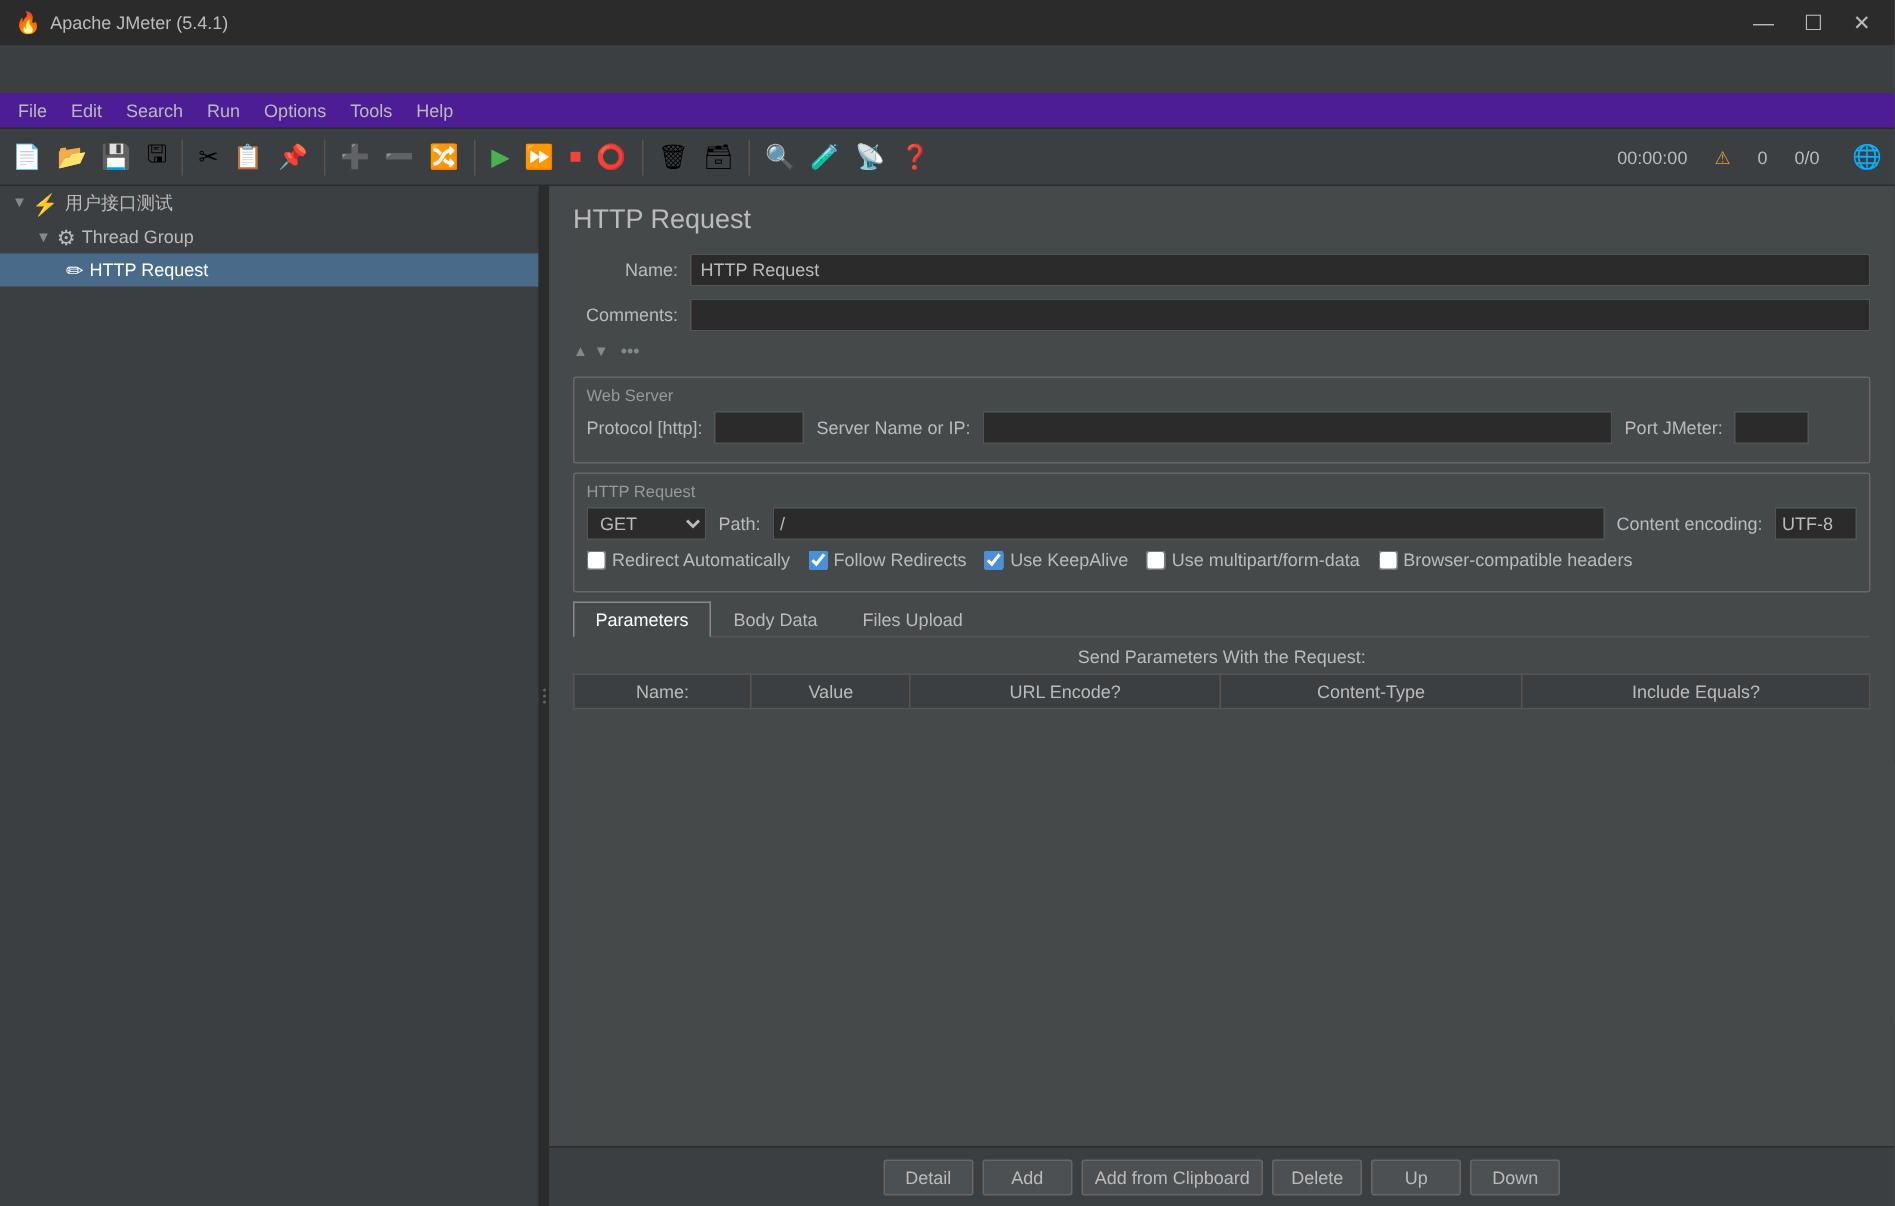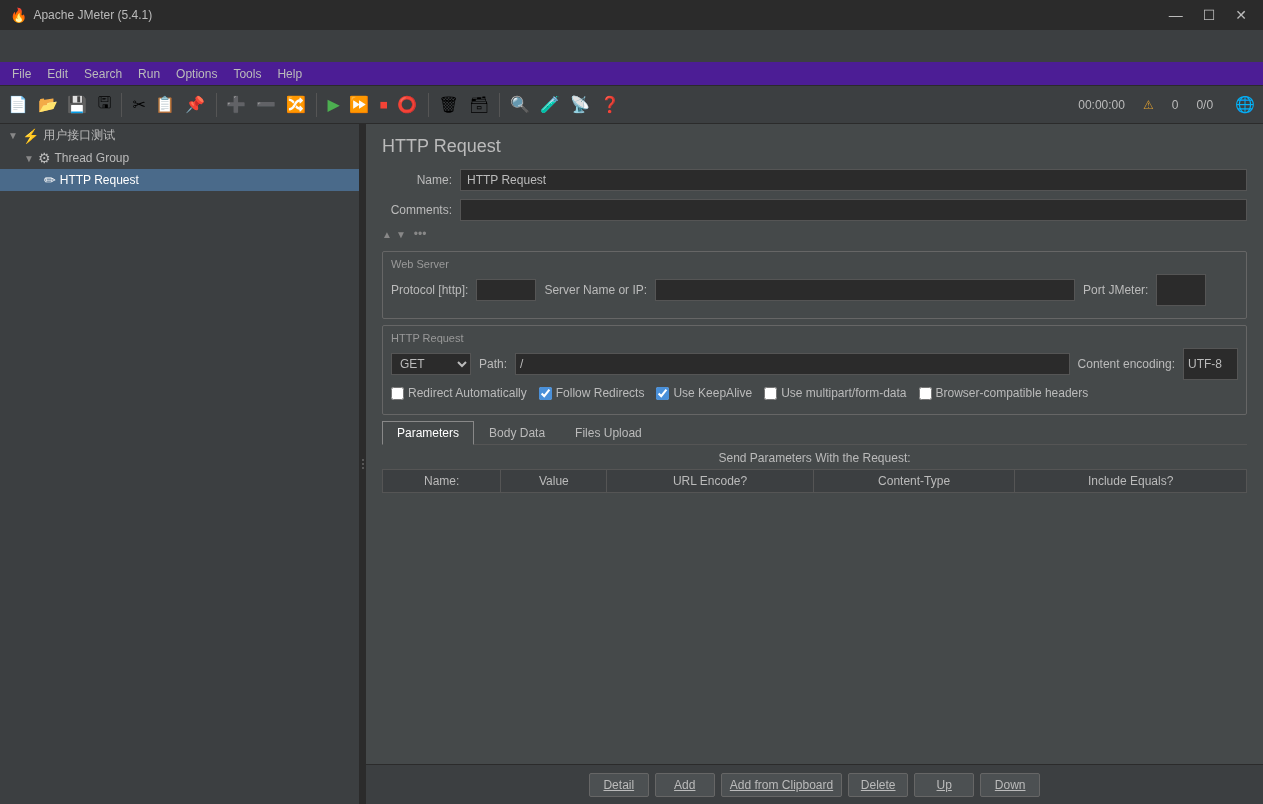--- a/index.html
+++ b/index.html
@@ -252,21 +252,21 @@
       padding: 2px 4px;
       height: 22px;
       font-size: 12px;
       flex: 1;
     }
     .field-input-xs {
       background: #2b2b2b;
       border: 1px solid #555;
       color: #bbbbbb;
       padding: 2px 4px;
-      height: 32px;
+      height: 22px;
       font-size: 12px;
       width: 50px;
     }
     select.field-select {
       background: #2b2b2b;
       border: 1px solid #555;
       color: #bbbbbb;
       padding: 2px 4px;
       height: 22px;
       font-size: 12px;
@@ -352,21 +352,20 @@
     }
     .bottom-btn {
       background: #4c5052;
       border: 1px solid #666;
       color: #bbbbbb;
       padding: 4px 8px;
       cursor: pointer;
       font-size: 12px;
       border-radius: 2px;
       min-width: 60px;
-      text-decoration: underline;
     }
     
     #resize-handle {
       width: 6px;
       background: #2b2b2b;
       cursor: col-resize;
       display: flex;
       flex-direction: column;
       align-items: center;
       justify-content: center;

